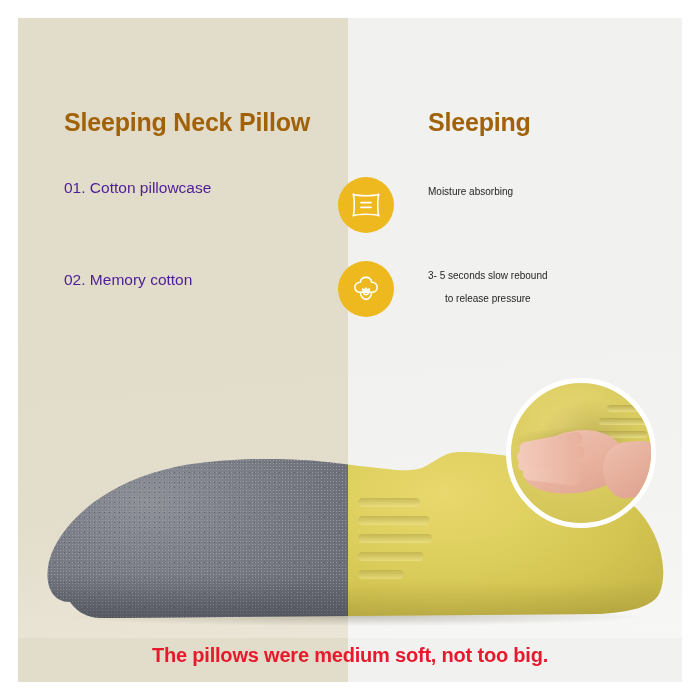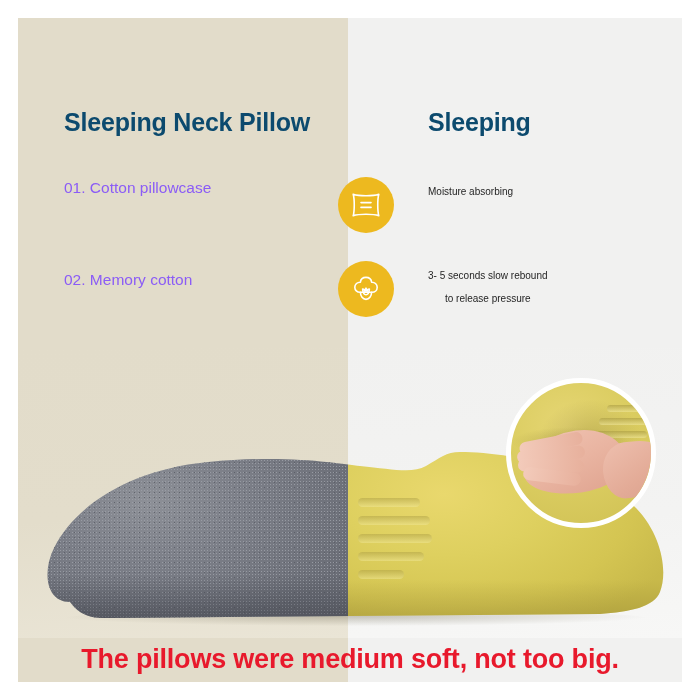--- a/index.html
+++ b/index.html
@@ -35,33 +35,33 @@
   .bg-right {
     position: absolute;
     left: 330px; top: 0;
     right: 0; height: 100%;
     background: #f1f1f0;
   }
 
   
   .heading {
     position: absolute;
-    color: #0c4a6e;
+    color: #a16207;
     font-size: 25px;
     font-weight: bold;
     letter-spacing: -0.2px;
     white-space: nowrap;
   }
   #title-left  { left: 46px;  top: 90px; }
   #title-right { left: 410px; top: 90px; }
 
   
   .feat-left {
     position: absolute;
-    color: #8b5cf6;
+    color: #4c1d95;
     font-size: 15.5px;
     white-space: nowrap;
   }
   #feat-l-0 { left: 46px; top: 161px; }
   #feat-l-1 { left: 46px; top: 245px; margin-top: 8px; }
 
   
   .feat-right {
     position: absolute;
     color: #252525;
@@ -279,21 +279,21 @@
   }
 
   
   #caption {
     position: absolute;
     left: 0;
     top: 626px;
     width: 664px;
     text-align: center;
     color: #e8192c;
-    font-size: 27px;
+    font-size: 20px;
     font-weight: bold;
     letter-spacing: -0.2px;
     white-space: nowrap;
   }
 </style>
 </head>
 <body>
 
 <div id="poster">
 

